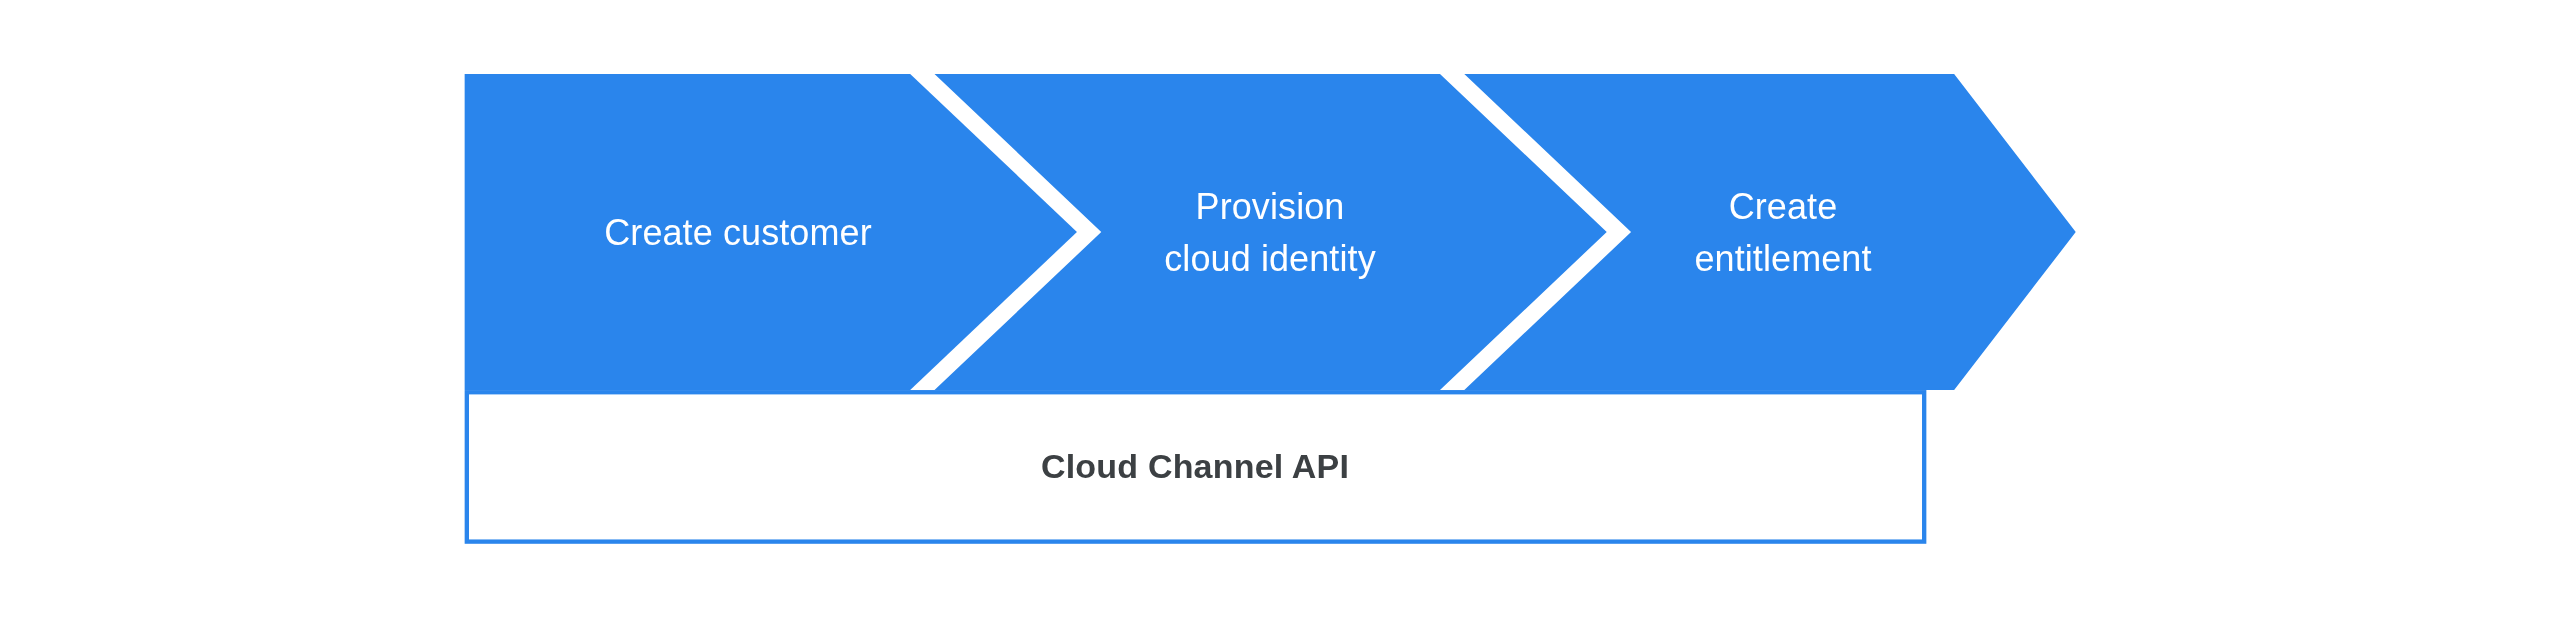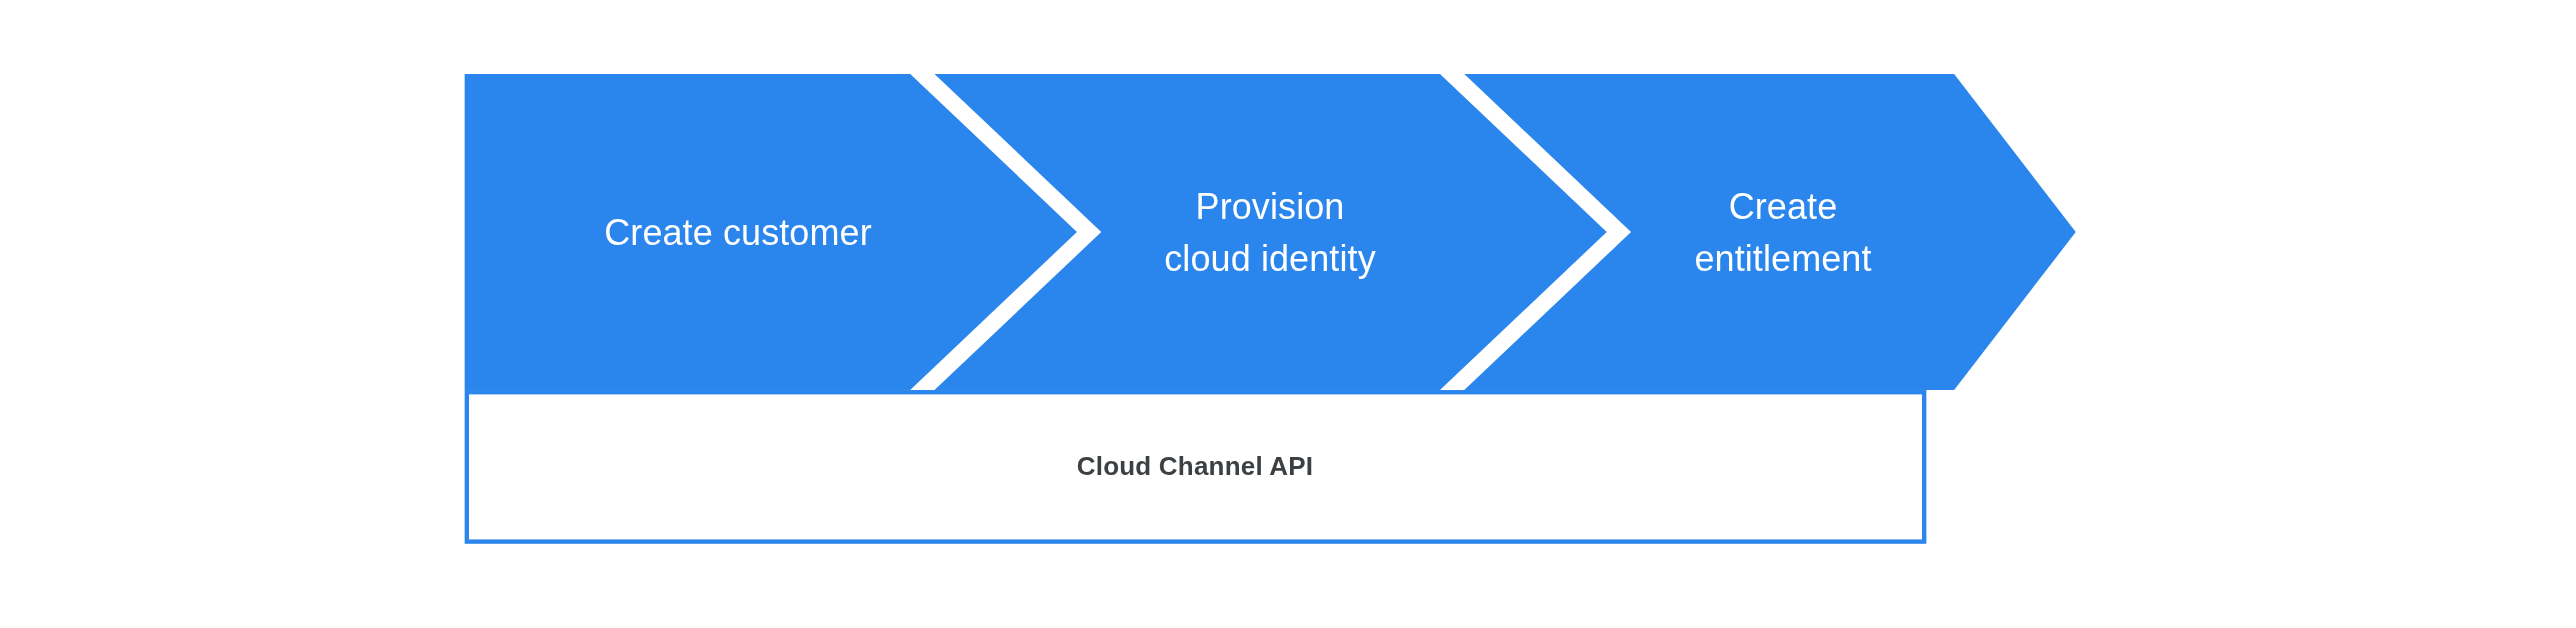--- a/index.html
+++ b/index.html
@@ -45,21 +45,21 @@
   #step-label-1 { left: 1270px; top: 233px; }
   #step-label-2 { left: 1783px; top: 233px; }
 
   #api-bar-label {
     position: absolute;
     left: 1195px;
     top: 467px;
     transform: translate(-50%, -50%);
     color: #3c4043;
     font-family: "Liberation Sans", sans-serif;
-    font-size: 26px;
+    font-size: 34px;
     font-weight: bold;
     line-height: 29.5px;
     text-align: center;
     white-space: nowrap;
     letter-spacing: 0.2px;
     pointer-events: none;
   }
 </style>
 </head>
 <body>

